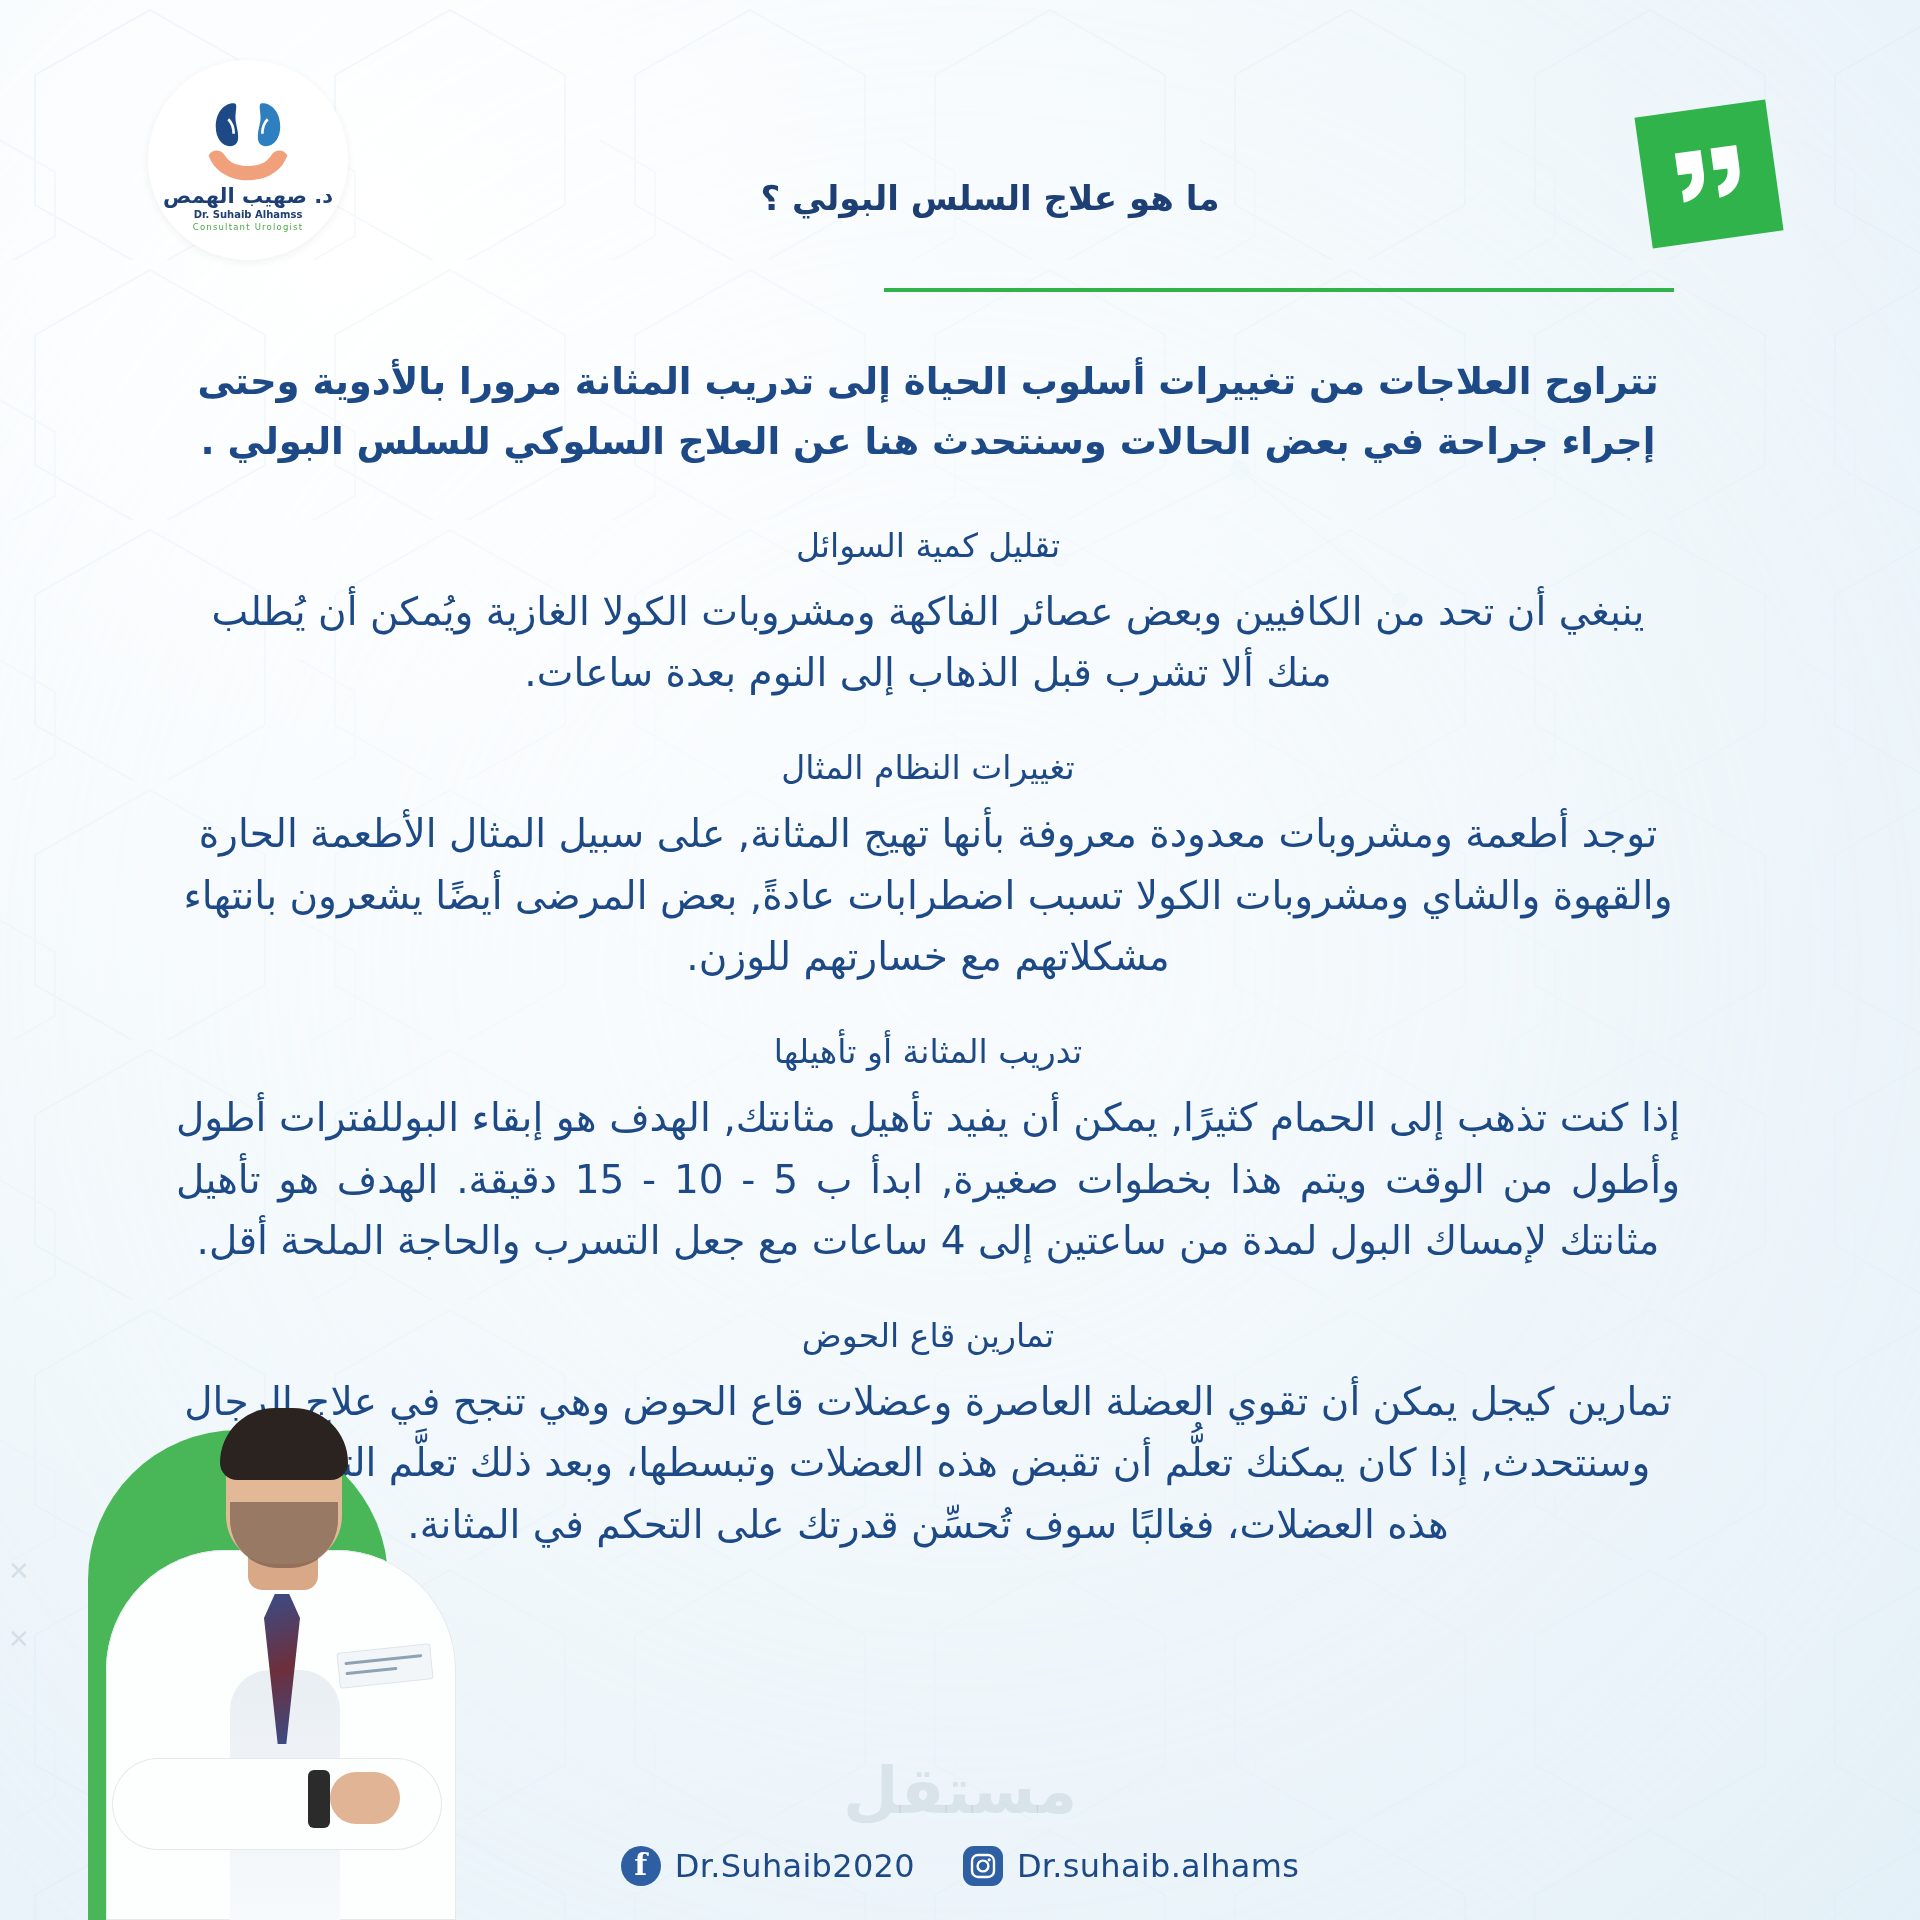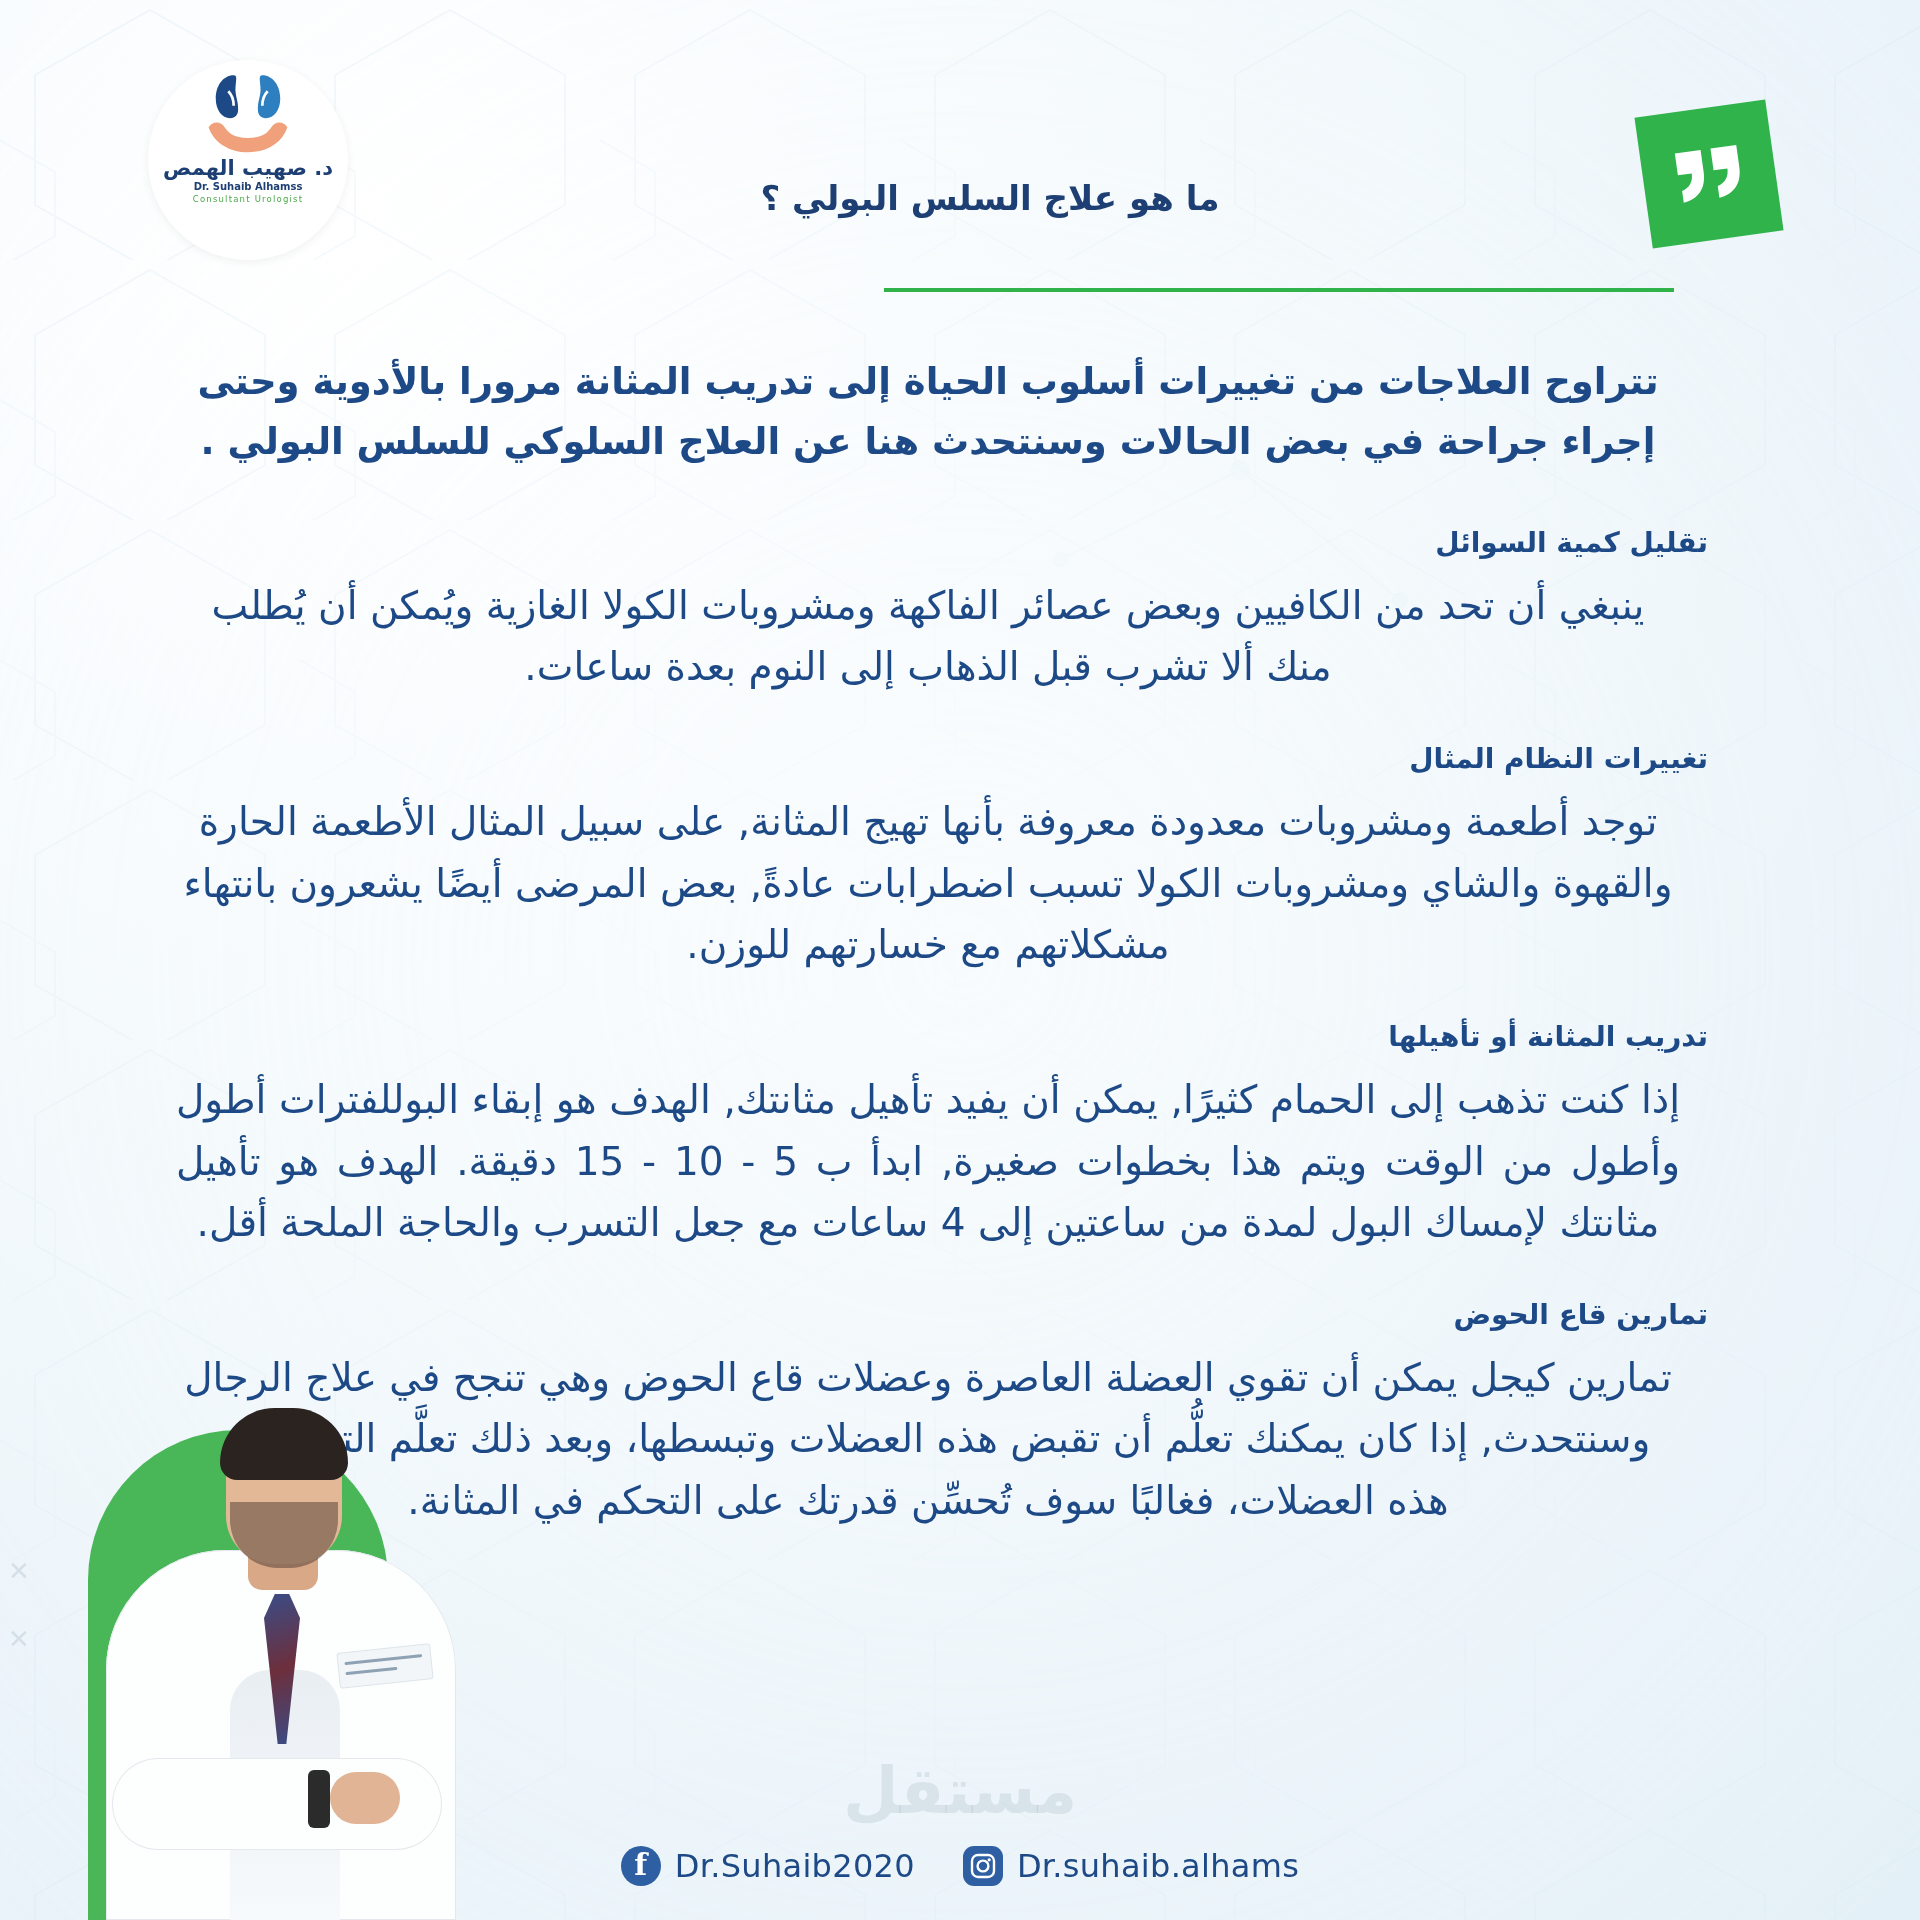--- a/index.html
+++ b/index.html
@@ -38,20 +38,21 @@
     right: 1572px; 
     left: 148px;
     width: 200px;
     height: 200px;
     border-radius: 50%;
     background: #ffffff;
     box-shadow: 0 2px 10px rgba(0,0,0,0.06);
     display: flex;
     flex-direction: column;
     align-items: center;
+    justify-content: center;
     overflow: hidden;
   }
   .logo-mark { width: 110px; height: 86px; margin-top: 8px; }
   .logo-name-ar {
     font-size: 21px;
     font-weight: bold;
     color: #1d3f73;
     margin-top: 2px;
     letter-spacing: 0px;
   }
@@ -120,25 +121,25 @@
     font-weight: bold;
     color: #1d4a86;
     text-align: center;
     margin: 0 0 54px 0;
     padding: 0 10px;
   }
 
   .section { margin-bottom: 40px; }
 
   .section-title {
-    font-size: 28px;
-    font-weight: bold;
+    font-size: 33px;
+    font-weight: normal;
     color: #1d4a86;
     margin: 0 0 6px 0;
-    text-align: right;
+    text-align: center;
   }
 
   .section-body {
     font-size: 39px;
     line-height: 1.58;
     font-weight: normal;
     color: #1d4a86;
     text-align: center;
     margin: 16px;
     padding: 0 12px;

